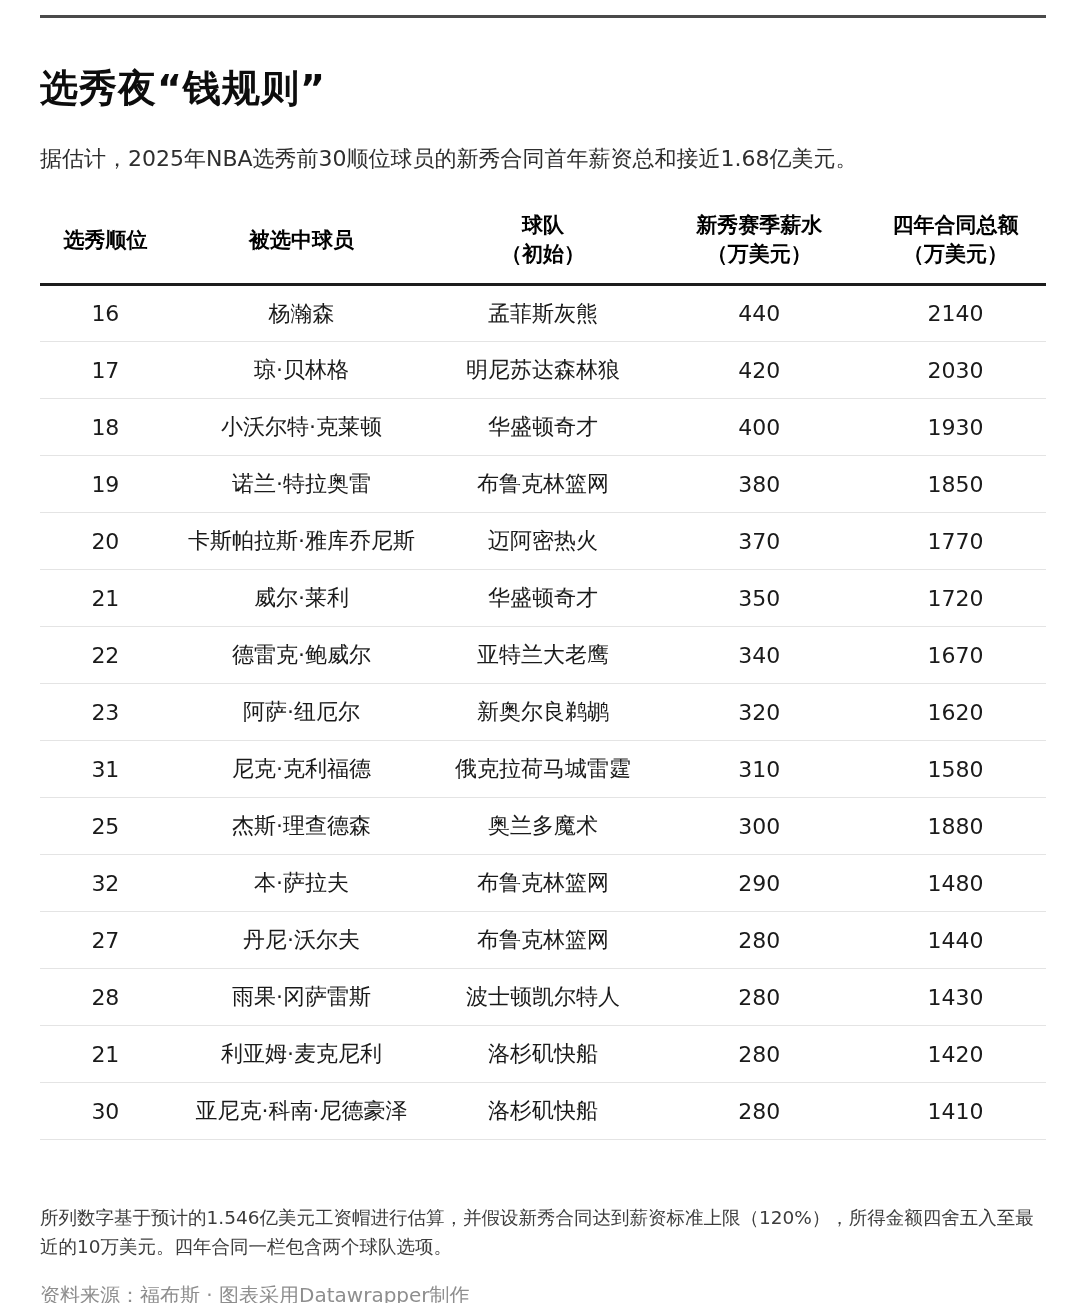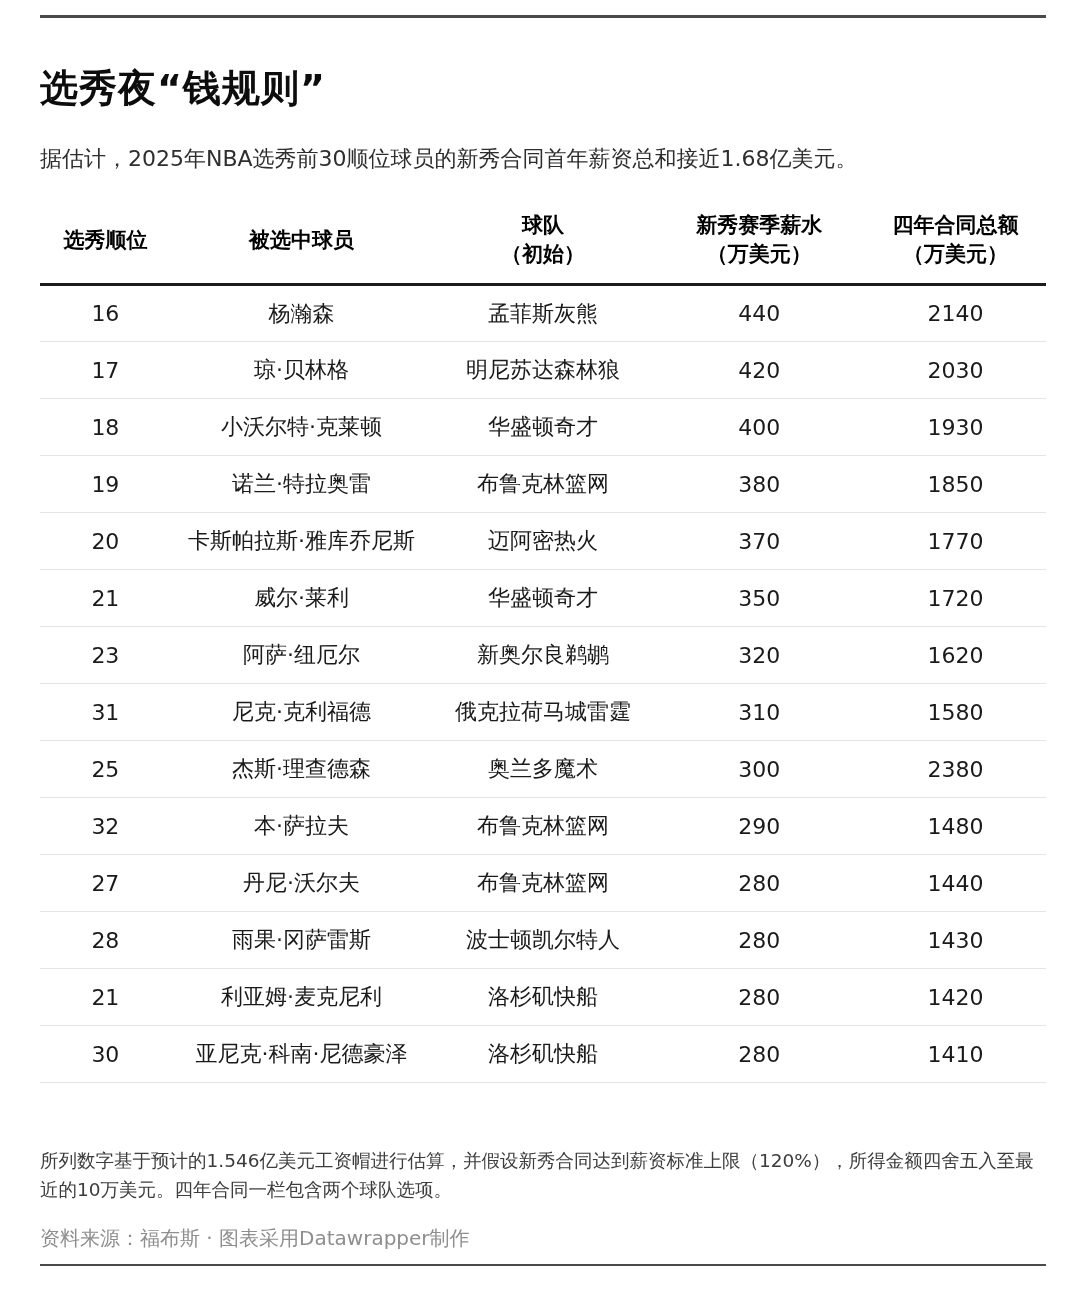--- a/index.html
+++ b/index.html
@@ -147,39 +147,46 @@
           <td>1770</td>
         </tr>
         <tr>
           <td>21</td>
           <td>威尔·莱利</td>
           <td>华盛顿奇才</td>
           <td>350</td>
           <td>1720</td>
         </tr>
         <tr>
+          <td>22</td>
+          <td>德雷克·鲍威尔</td>
+          <td>亚特兰大老鹰</td>
+          <td>340</td>
+          <td>1670</td>
+        </tr>
+        <tr>
           <td>23</td>
           <td>阿萨·纽厄尔</td>
           <td>新奥尔良鹈鹕</td>
           <td>320</td>
           <td>1620</td>
         </tr>
         <tr>
           <td>31</td>
           <td>尼克·克利福德</td>
           <td>俄克拉荷马城雷霆</td>
           <td>310</td>
           <td>1580</td>
         </tr>
         <tr>
           <td>25</td>
           <td>杰斯·理查德森</td>
           <td>奥兰多魔术</td>
           <td>300</td>
-          <td>2380</td>
+          <td>1880</td>
         </tr>
         <tr>
           <td>32</td>
           <td>本·萨拉夫</td>
           <td>布鲁克林篮网</td>
           <td>290</td>
           <td>1480</td>
         </tr>
         <tr>
           <td>27</td>

